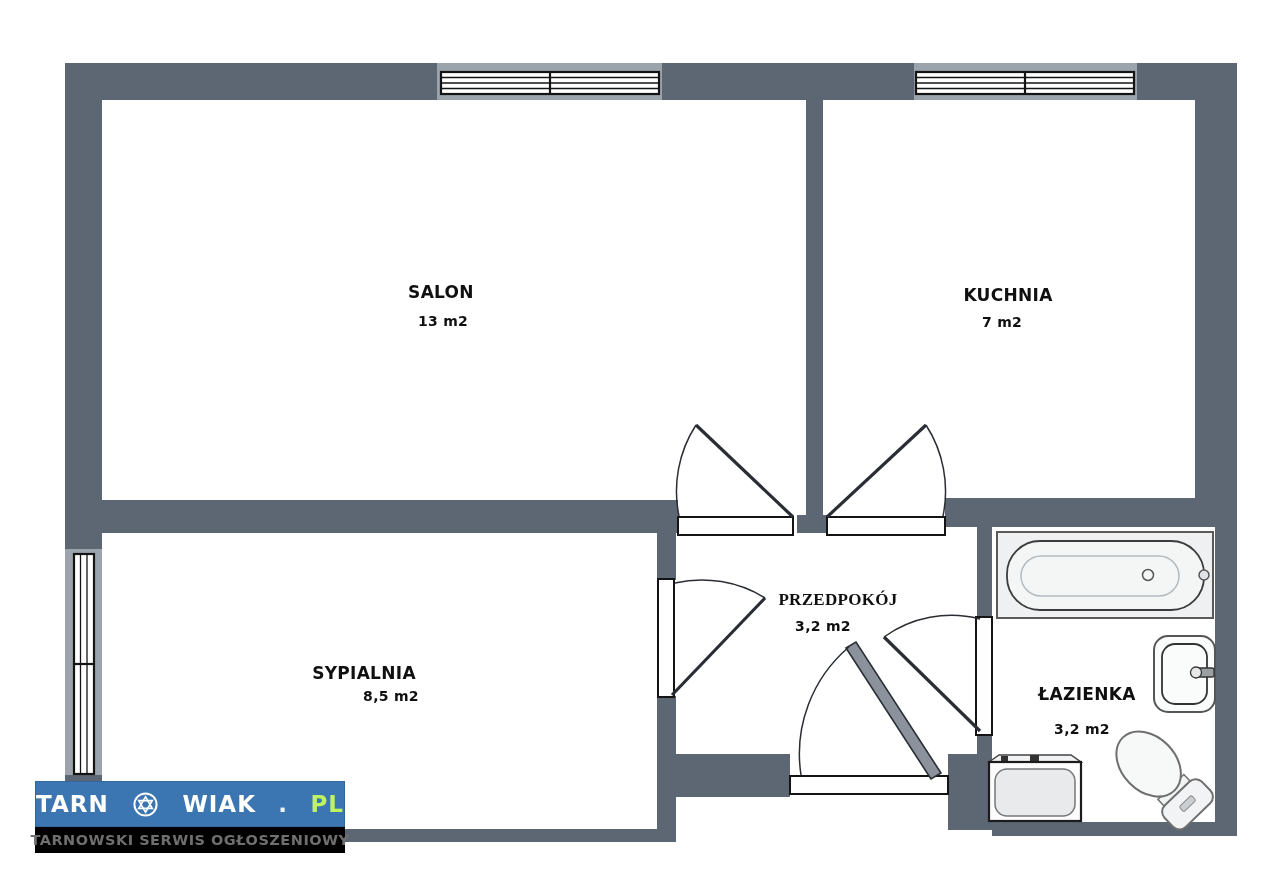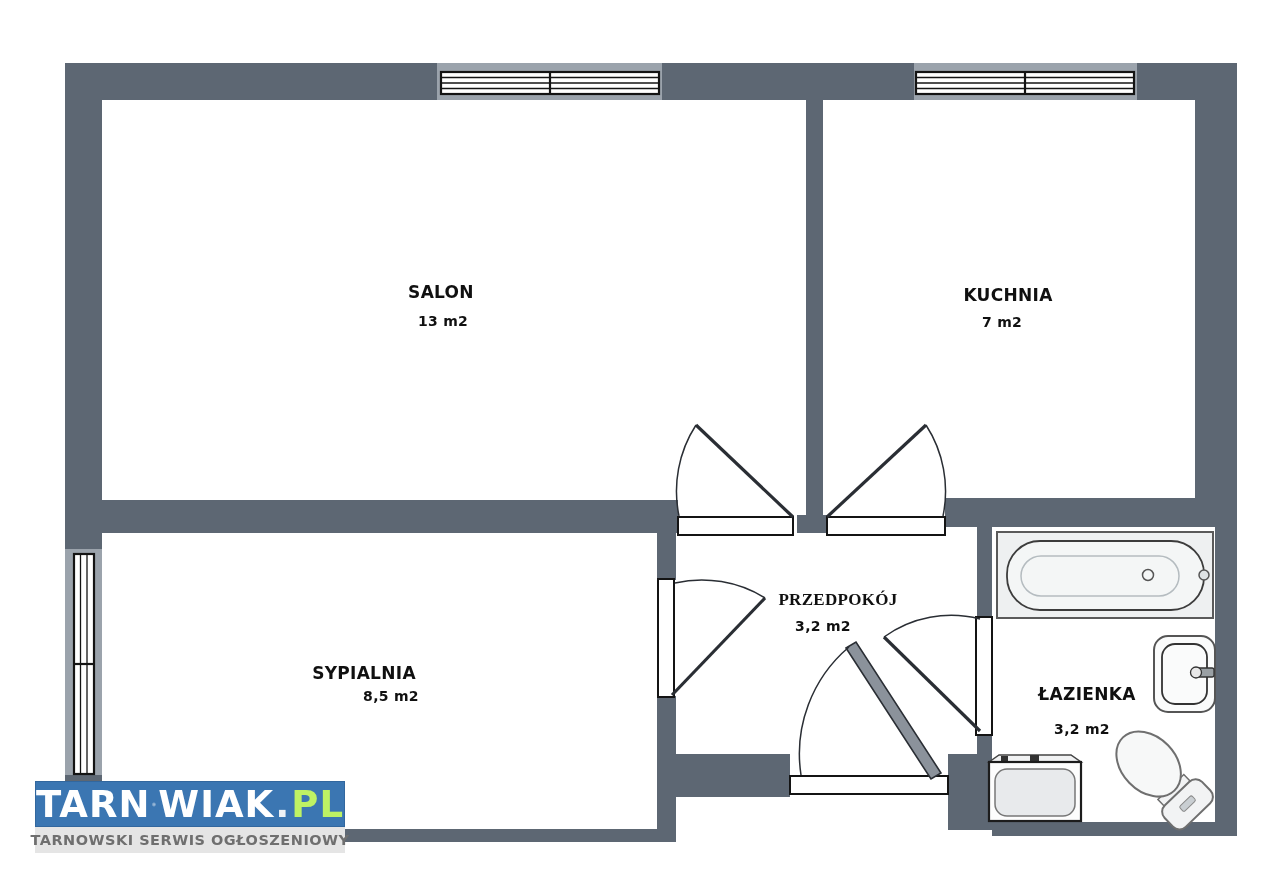--- a/index.html
+++ b/index.html
@@ -11,25 +11,25 @@
   .label{
     position:absolute;transform:translate(-50%,-50%);
     font-weight:bold;font-size:17px;color:#101010;letter-spacing:.3px;white-space:nowrap;
   }
   .label.area{font-size:14px;}
   
   #logo{position:absolute;left:35px;top:781px;width:310px;}
   #logo .bar-blue{
     height:46px;background:#3b76b2;border:1px solid #32679e;box-sizing:border-box;
     display:flex;align-items:center;justify-content:space-between;
-    color:#ffffff;font-weight:bold;font-size:37px;letter-spacing:1px;line-height:1;
+    color:#ffffff;font-weight:bold;font-size:23px;letter-spacing:1px;line-height:1;
     font-family:"DejaVu Sans","Liberation Sans",sans-serif;
   }
   #logo .bar-gray{
-    height:26px;background:#e5e5e5;
+    height:26px;background:#000000;
     display:flex;align-items:center;justify-content:center;
     color:#6f6f6f;font-weight:bold;font-size:14.5px;letter-spacing:.5px;white-space:nowrap;
   }
   #logo .tld{color:#bef264;}
   #logo .dot{color:#eef2f6;margin:0 1px;}
   #logo .star{margin:0 2px;display:block;}
 </style>
 </head>
 <body>
 

